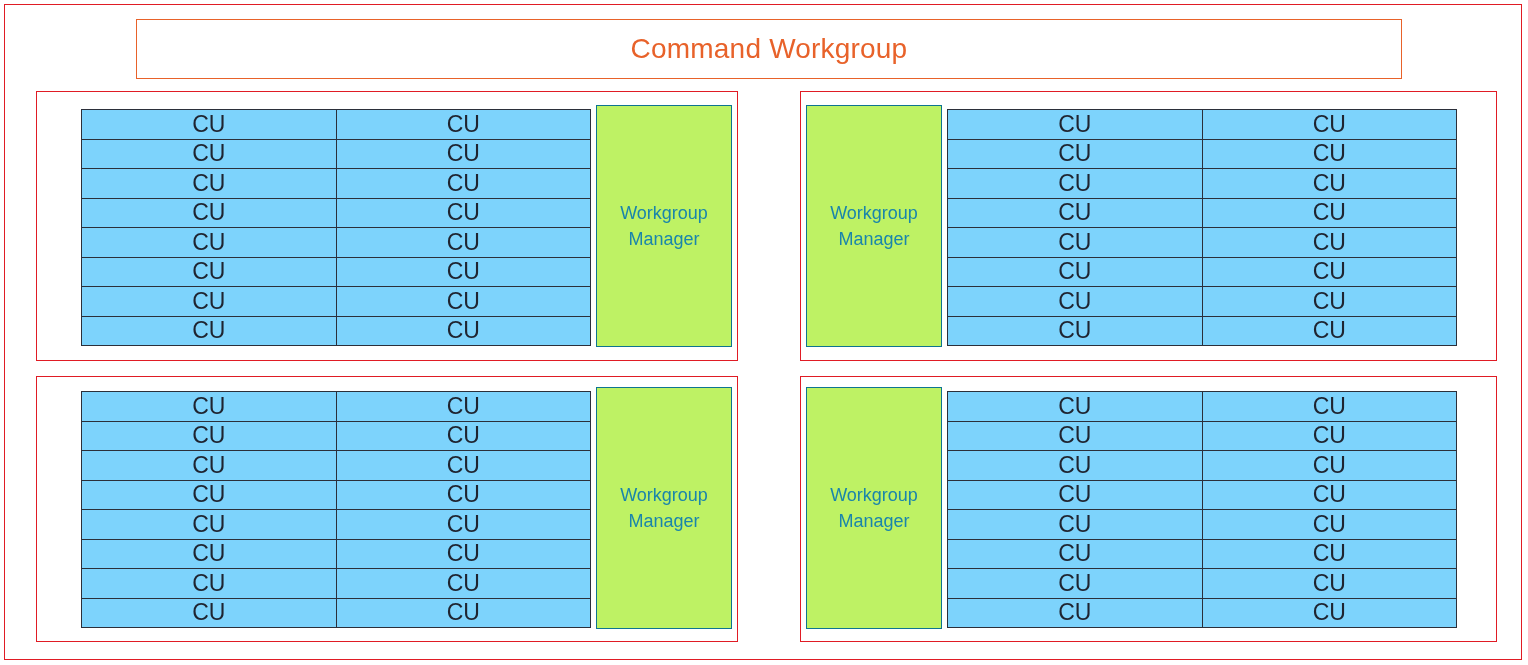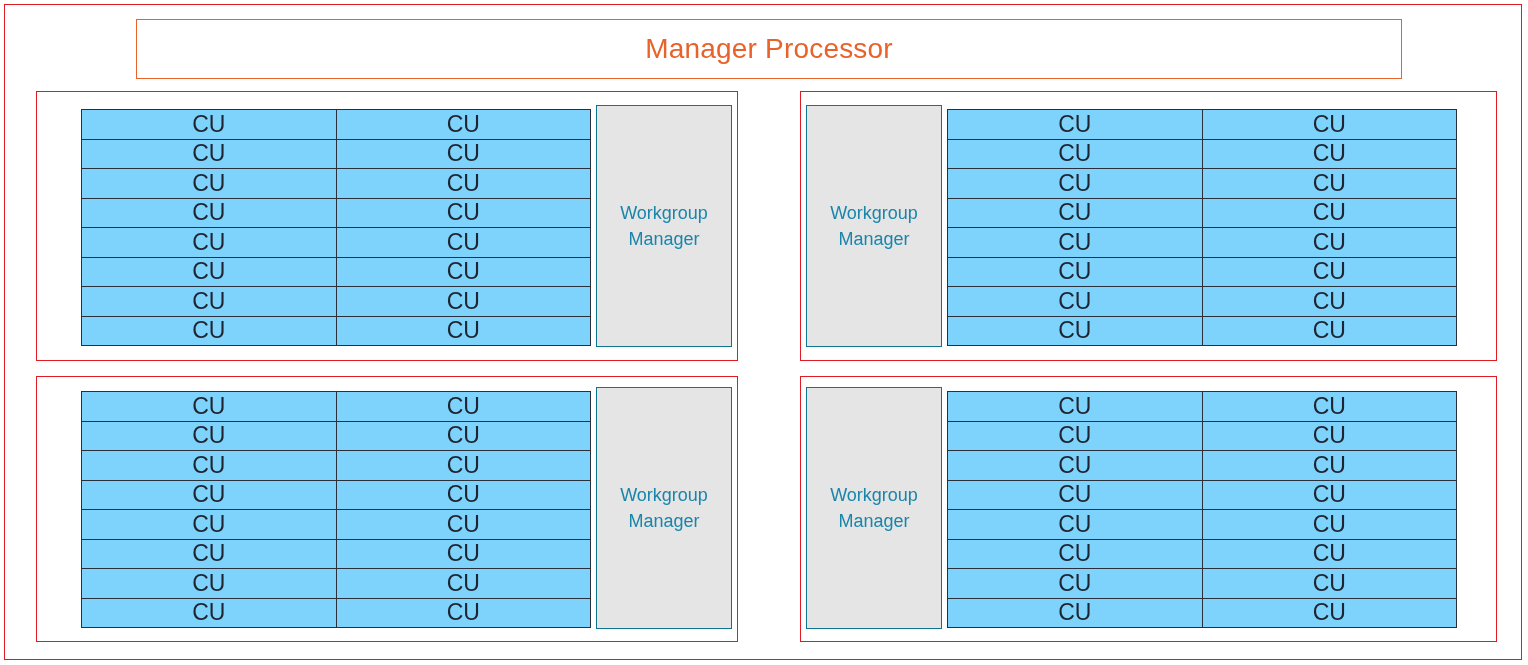--- a/index.html
+++ b/index.html
@@ -95,21 +95,21 @@
   .grid-tl { position: absolute; left: 44px;  top: 17px;  width: 510px; }
   .grid-bl { position: absolute; left: 44px;  top: 14px;  width: 510px; }
   .grid-tr { position: absolute; left: 146px; top: 17px;  width: 510px; }
   .grid-br { position: absolute; left: 146px; top: 14px;  width: 510px; }
 
   
   .wm-box {
     position: absolute;
     border: 1.4px solid #0e7490;
     box-sizing: border-box;
-    background: #e5e5e5;
+    background: #bef264;
     display: flex;
     align-items: center;
     justify-content: center;
     text-align: center;
   }
   .wm-tl { left: 559px; top: 13px; width: 136px; height: 242px; }
   .wm-bl { left: 559px; top: 10px; width: 136px; height: 242px; }
   .wm-tr { left: 5px;   top: 13px; width: 136px; height: 242px; }
   .wm-br { left: 5px;   top: 10px; width: 136px; height: 242px; }
 
@@ -120,21 +120,21 @@
     white-space: pre-line;
   }
 </style>
 </head>
 <body>
 
 <div id="root">
   <div class="outer-frame">
 
     <div class="title-box">
-      <span class="title-text">Manager Processor</span>
+      <span class="title-text">Command Workgroup</span>
     </div>
 
     <div class="wg-panel panel-tl left-variant">
       <div class="cu-grid grid-tl">
         <div class="cu-cell">CU</div>
         <div class="cu-cell">CU</div>
         <div class="cu-cell">CU</div>
         <div class="cu-cell">CU</div>
         <div class="cu-cell">CU</div>
         <div class="cu-cell">CU</div>

